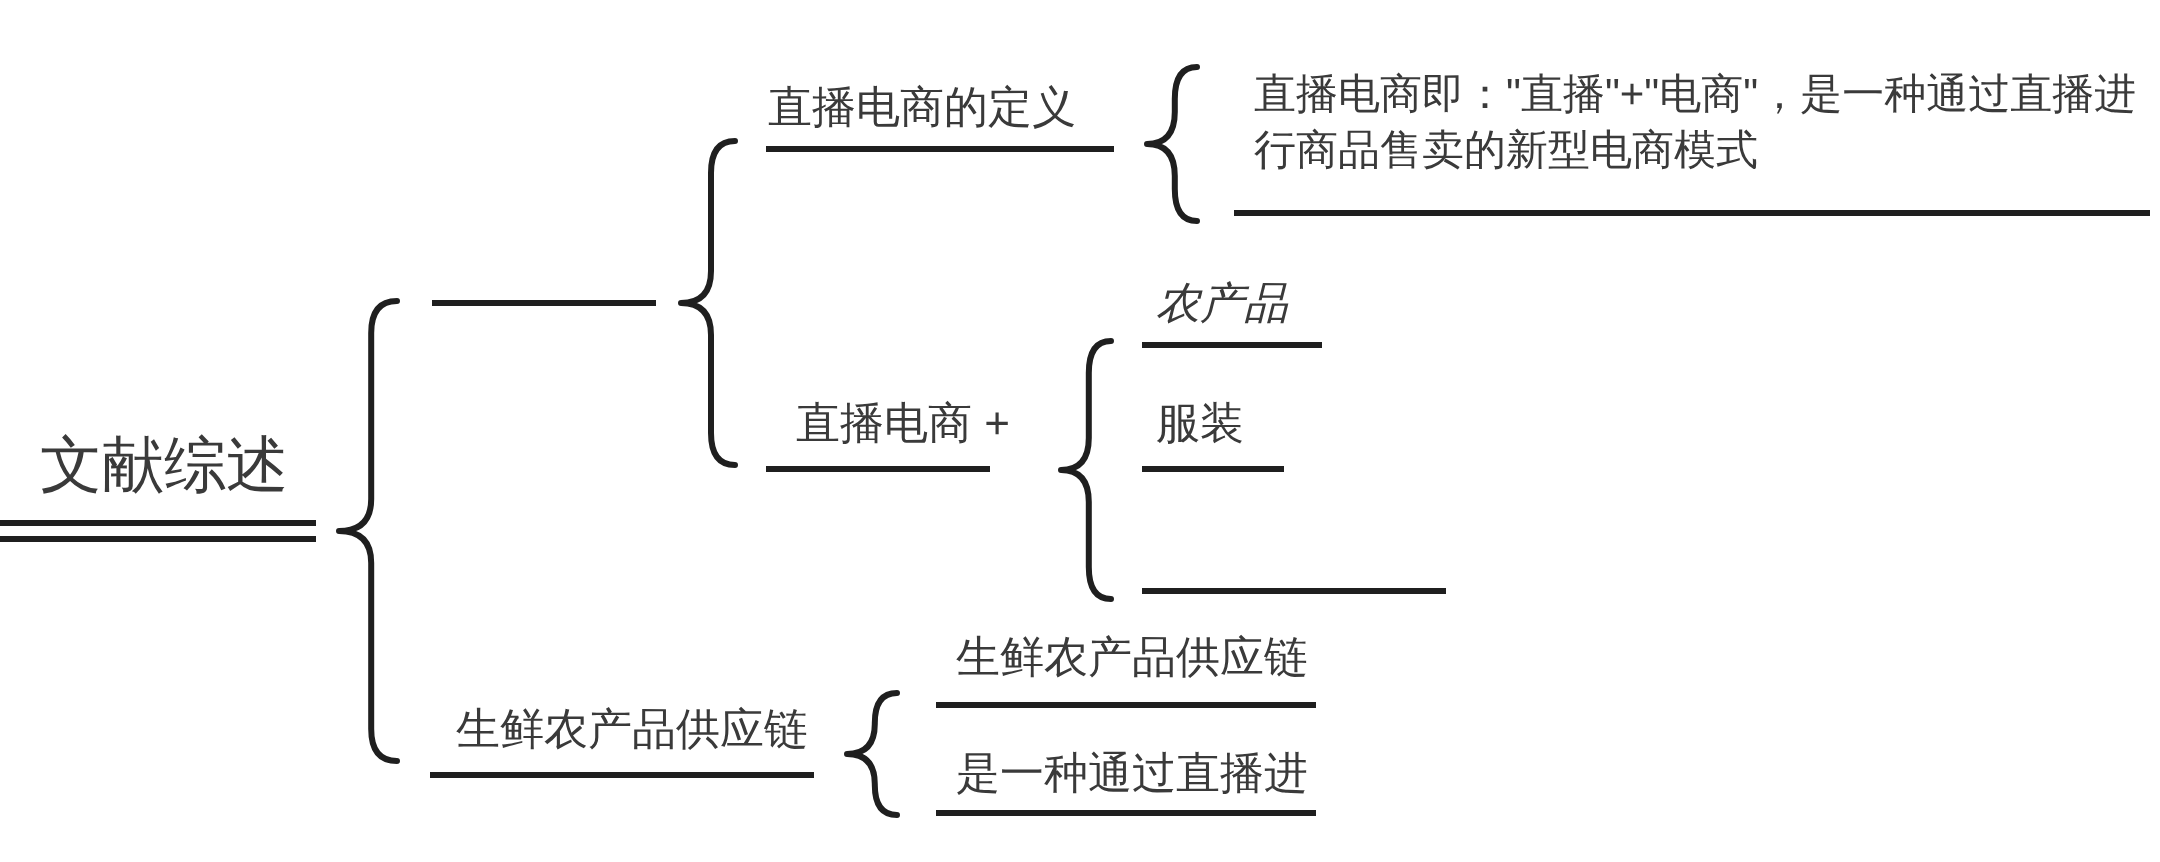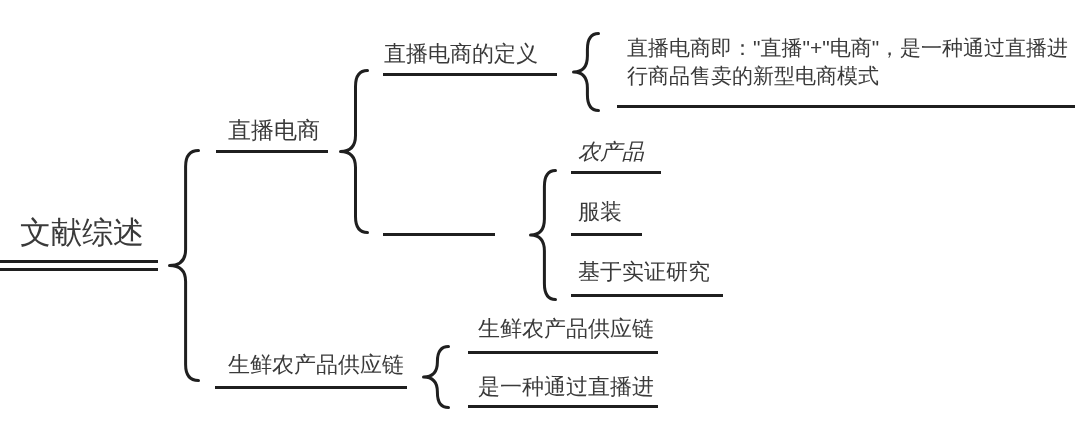--- a/index.html
+++ b/index.html
@@ -54,21 +54,20 @@
     <path d="M 30.5 1.5
              Q 17.6 1.5 17.6 17.5
              L 17.6 100.5
              Q 17.6 116.5 1.5 116.5
              Q 17.6 116.5 17.6 132.5
              L 17.6 215.5
              Q 17.6 231.5 30.5 231.5" fill="none" stroke="#1f1f1f" stroke-width="3" stroke-linecap="round" stroke-linejoin="round"></path>
       </svg>
     </div>
 
-  <div class="label" style="left:228px; top:117px; font-size:23px;">直播电商</div>
   <div class="uline" style="left:216px; top:150px; width:112px;"></div>
   <div class="brace" style="left:339px; top:69px; width:30px; height:165px;">
       <svg width="30" height="165" viewBox="0 0 30 165">
     <path d="M 28.5 1.5
              Q 16.5 1.5 16.5 17.5
              L 16.5 66.5
              Q 16.5 82.5 1.5 82.5
              Q 16.5 82.5 16.5 98.5
              L 16.5 147.5
              Q 16.5 163.5 28.5 163.5" fill="none" stroke="#1f1f1f" stroke-width="3" stroke-linecap="round" stroke-linejoin="round"></path>
@@ -85,40 +84,40 @@
              Q 15.400000000000002 40 1.5 40
              Q 15.400000000000002 40 15.400000000000002 56
              L 15.400000000000002 62.5
              Q 15.400000000000002 78.5 26.5 78.5" fill="none" stroke="#1f1f1f" stroke-width="3" stroke-linecap="round" stroke-linejoin="round"></path>
       </svg>
     </div>
   <div class="def-text" style="left:627px; top:34px; width:455px;">直播电商即："直播"+"电商"，是一种通过直播进
 行商品售卖的新型电商模式</div>
   <div class="uline" style="left:617px; top:105px; width:458px;"></div>
 
+  <div class="label" style="left:398px; top:199px;">直播电商 +</div>
   <div class="uline" style="left:383px; top:233px; width:112px;"></div>
   <div class="brace" style="left:529px; top:169px; width:28px; height:132px;">
       <svg width="28" height="132" viewBox="0 0 28 132">
     <path d="M 26.5 1.5
              Q 15.400000000000002 1.5 15.400000000000002 17.5
              L 15.400000000000002 50
              Q 15.400000000000002 66 1.5 66
              Q 15.400000000000002 66 15.400000000000002 82
              L 15.400000000000002 114.5
              Q 15.400000000000002 130.5 26.5 130.5" fill="none" stroke="#1f1f1f" stroke-width="3" stroke-linecap="round" stroke-linejoin="round"></path>
       </svg>
     </div>
 
   <div class="label" style="left:578px; top:139px;font-style:italic;">农产品</div>
   <div class="uline" style="left:571px; top:171px; width:90px;"></div>
 
   <div class="label" style="left:578px; top:199px;">服装</div>
   <div class="uline" style="left:571px; top:233px; width:71px;"></div>
 
-  <div class="label" style="left:578px; top:259px;">基于实证研究</div>
   <div class="uline" style="left:571px; top:294px; width:152px;"></div>
 
   <div class="label" style="left:228px; top:352px;">生鲜农产品供应链</div>
   <div class="uline" style="left:215px; top:386px; width:192px;"></div>
   <div class="brace" style="left:422px; top:345px; width:28px; height:64px;">
       <svg width="28" height="64" viewBox="0 0 28 64">
     <path d="M 26.5 1.5
              Q 15.400000000000002 1.5 15.400000000000002 16.5
              L 15.400000000000002 17
              Q 15.400000000000002 32 1.5 32

